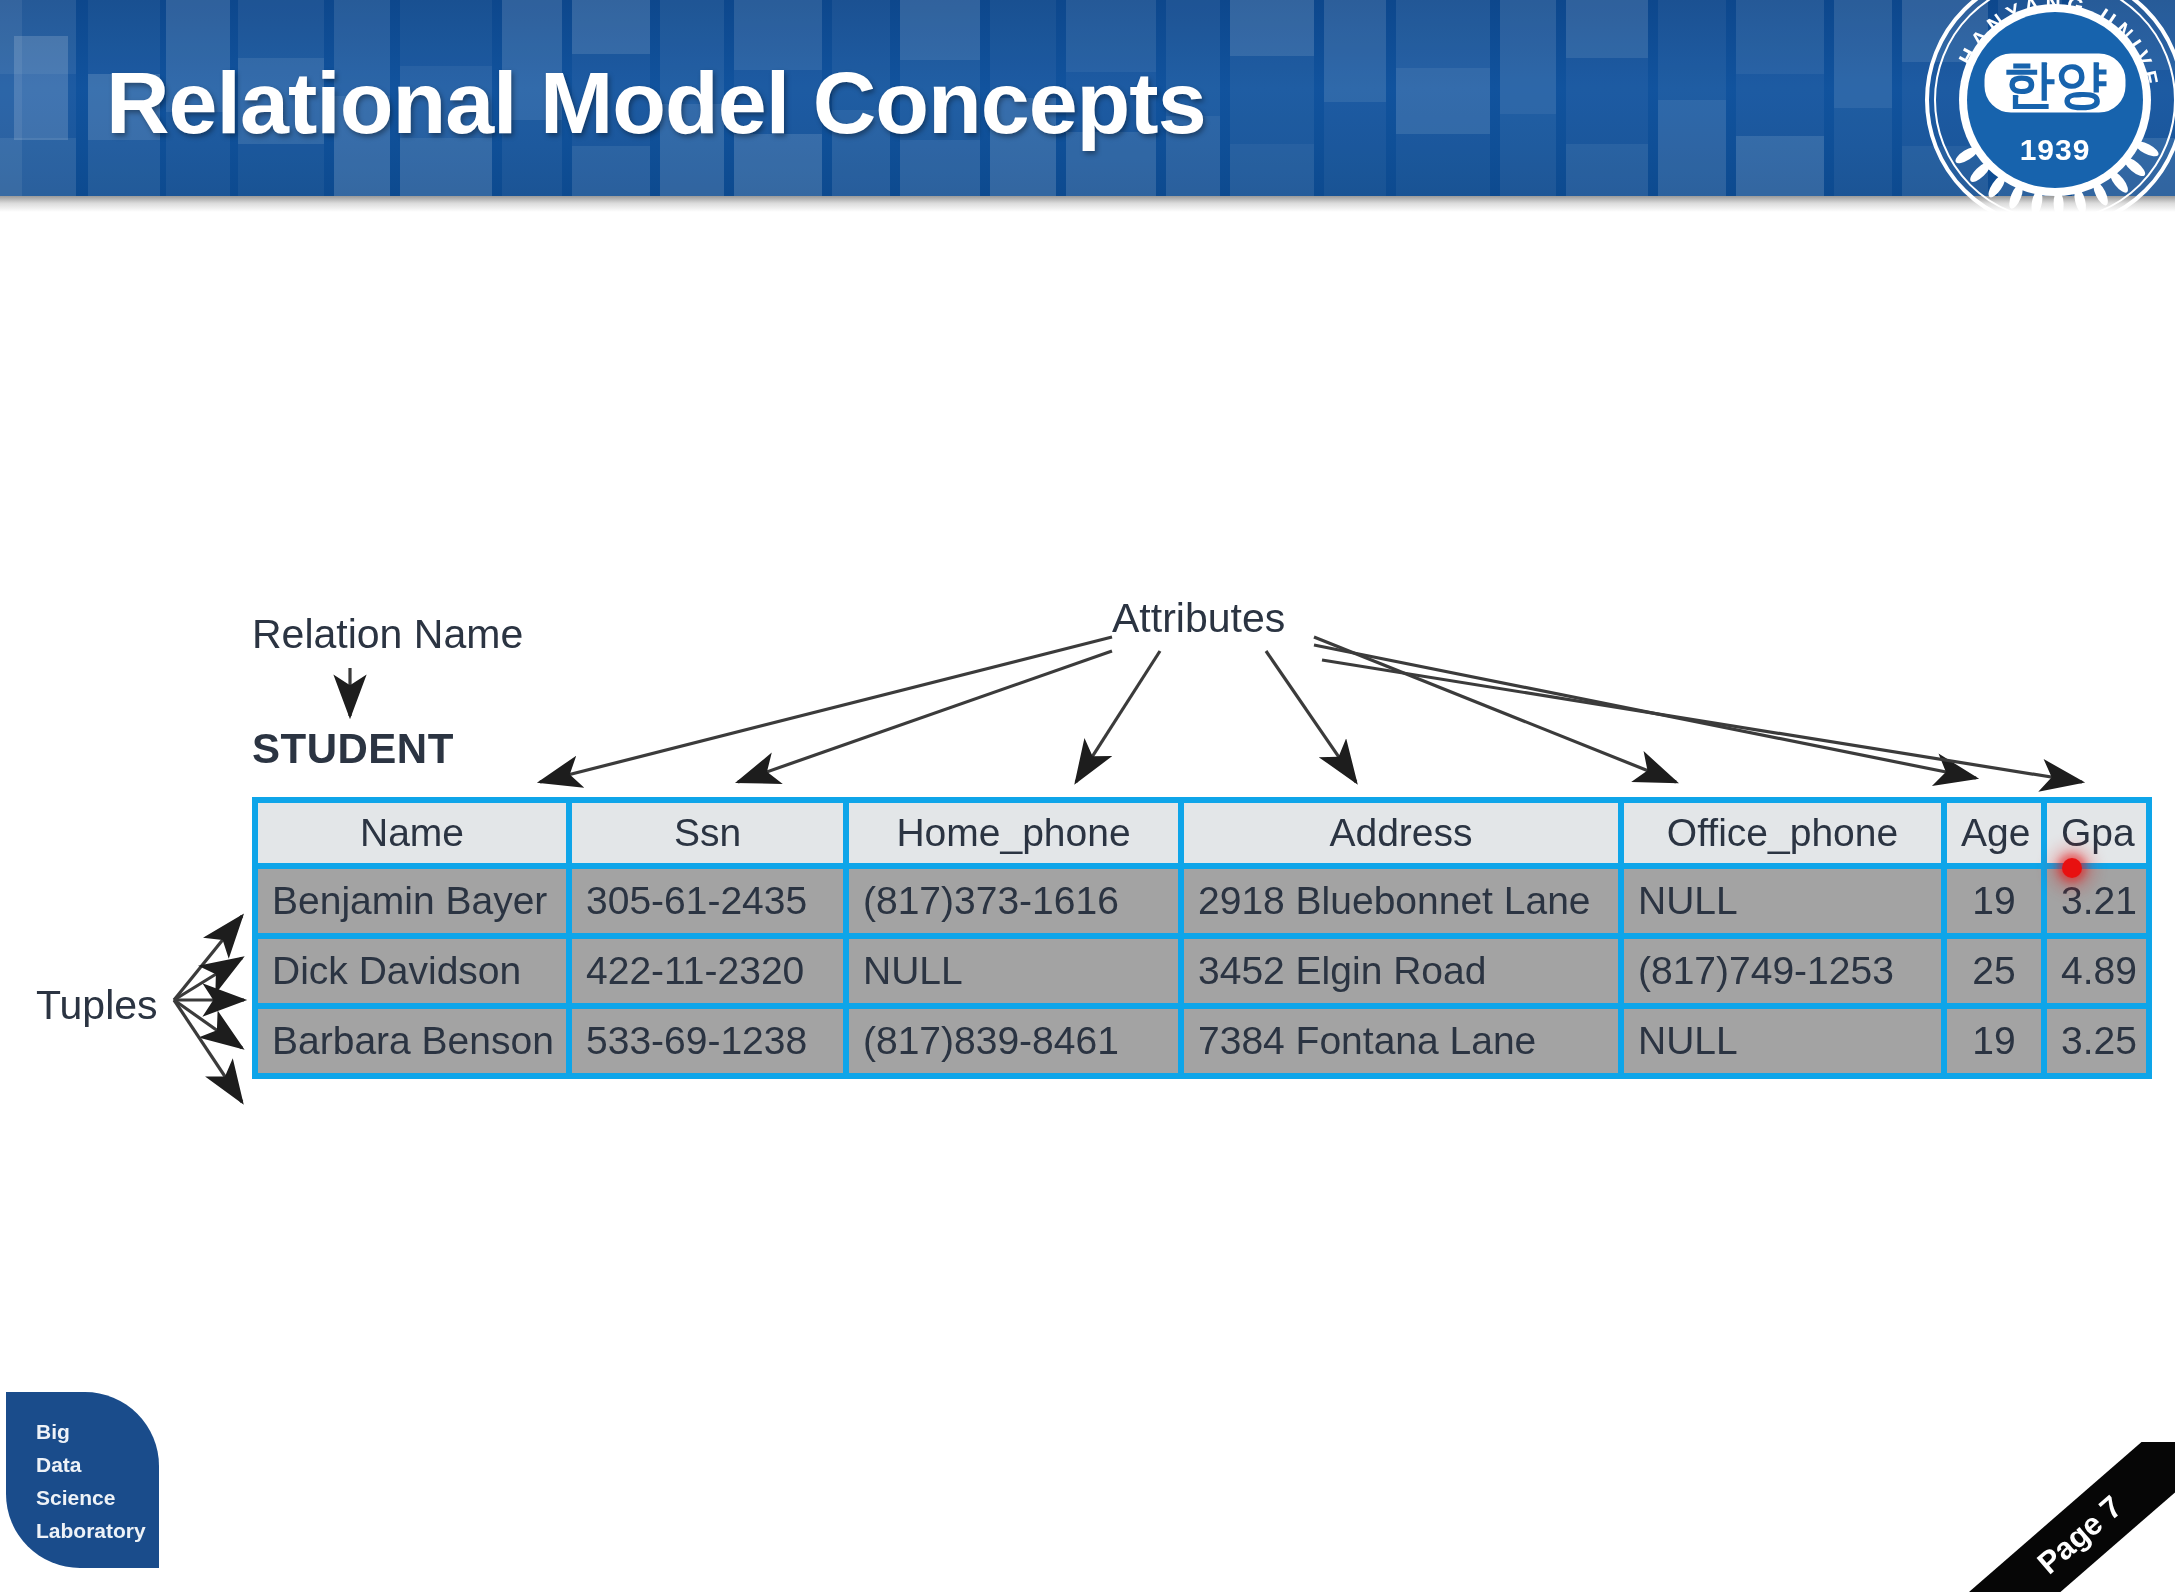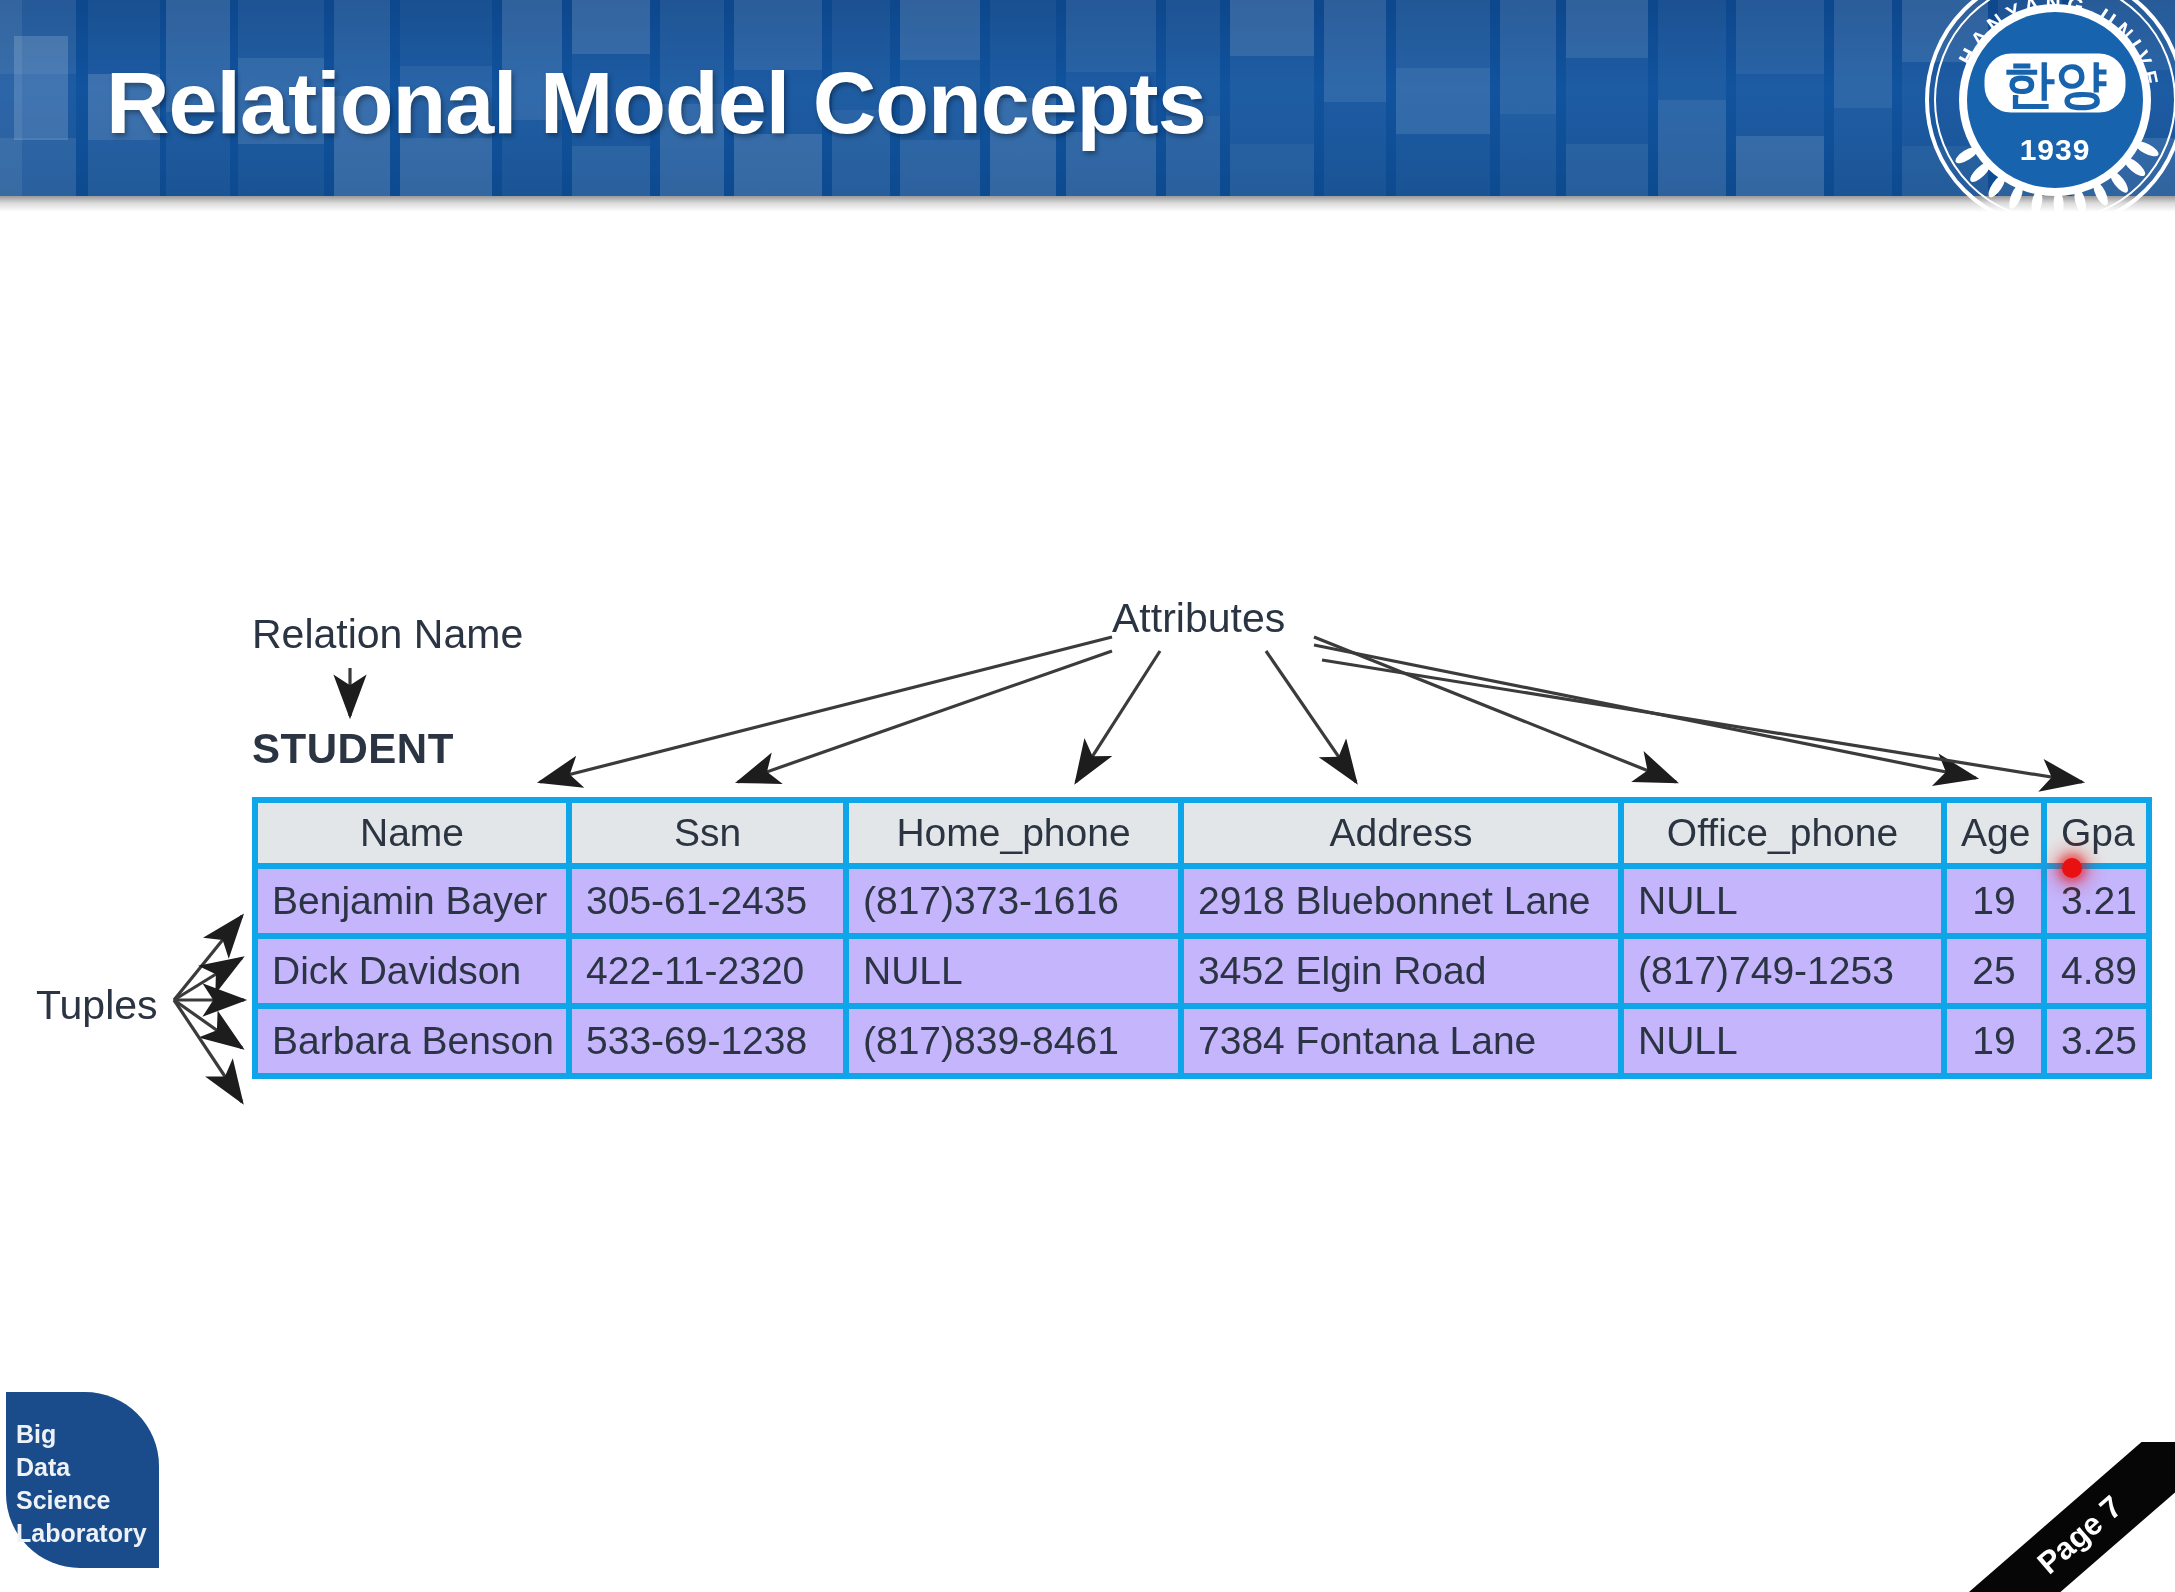--- a/index.html
+++ b/index.html
@@ -60,21 +60,21 @@
     border:6px solid #0ea5e9;
     font-size:39px;font-weight:normal;color:#2b3442;
     padding:0 14px;height:64px;
     font-family:"Liberation Sans","DejaVu Sans",sans-serif;
     overflow:hidden;white-space:nowrap;
   }
   #student-table thead th{
     background:#e3e6e8;text-align:center;height:60px;
     border-bottom:3px solid #3a3a3a;
   }
-  #student-table tbody td{text-align:left;background:#c4b5fd;}
+  #student-table tbody td{text-align:left;background:#a3a3a3;}
   #student-table tbody td.num{text-align:center;}
   #student-table col.c-name{width:314px;}
   #student-table col.c-ssn{width:277px;}
   #student-table col.c-home{width:335px;}
   #student-table col.c-addr{width:440px;}
   #student-table col.c-office{width:323px;}
   #student-table col.c-age{width:100px;}
   #student-table col.c-gpa{width:105px;}
 
   
@@ -85,21 +85,21 @@
     z-index:9;
   }
 
   
   #bds-logo{
     position:absolute;left:6px;top:1392px;width:153px;height:176px;
     background:#1a4c8b;
     border-top-right-radius:74px;border-bottom-left-radius:74px;
   }
   #bds-logo .line{
-    position:absolute;left:10px;color:#eef2f7;font-size:25px;font-weight:bold;
+    position:absolute;left:30px;color:#eef2f7;font-size:21px;font-weight:bold;
     font-family:"Liberation Sans","DejaVu Sans",sans-serif;white-space:nowrap;text-align:right;
   }
   #bds-logo .l0{top:28px;}
   #bds-logo .l1{top:61px;}
   #bds-logo .l2{top:94px;}
   #bds-logo .l3{top:127px;}
 
   
   #page-ribbon{
     position:absolute;right:0;bottom:0;width:216px;height:150px;overflow:hidden;

